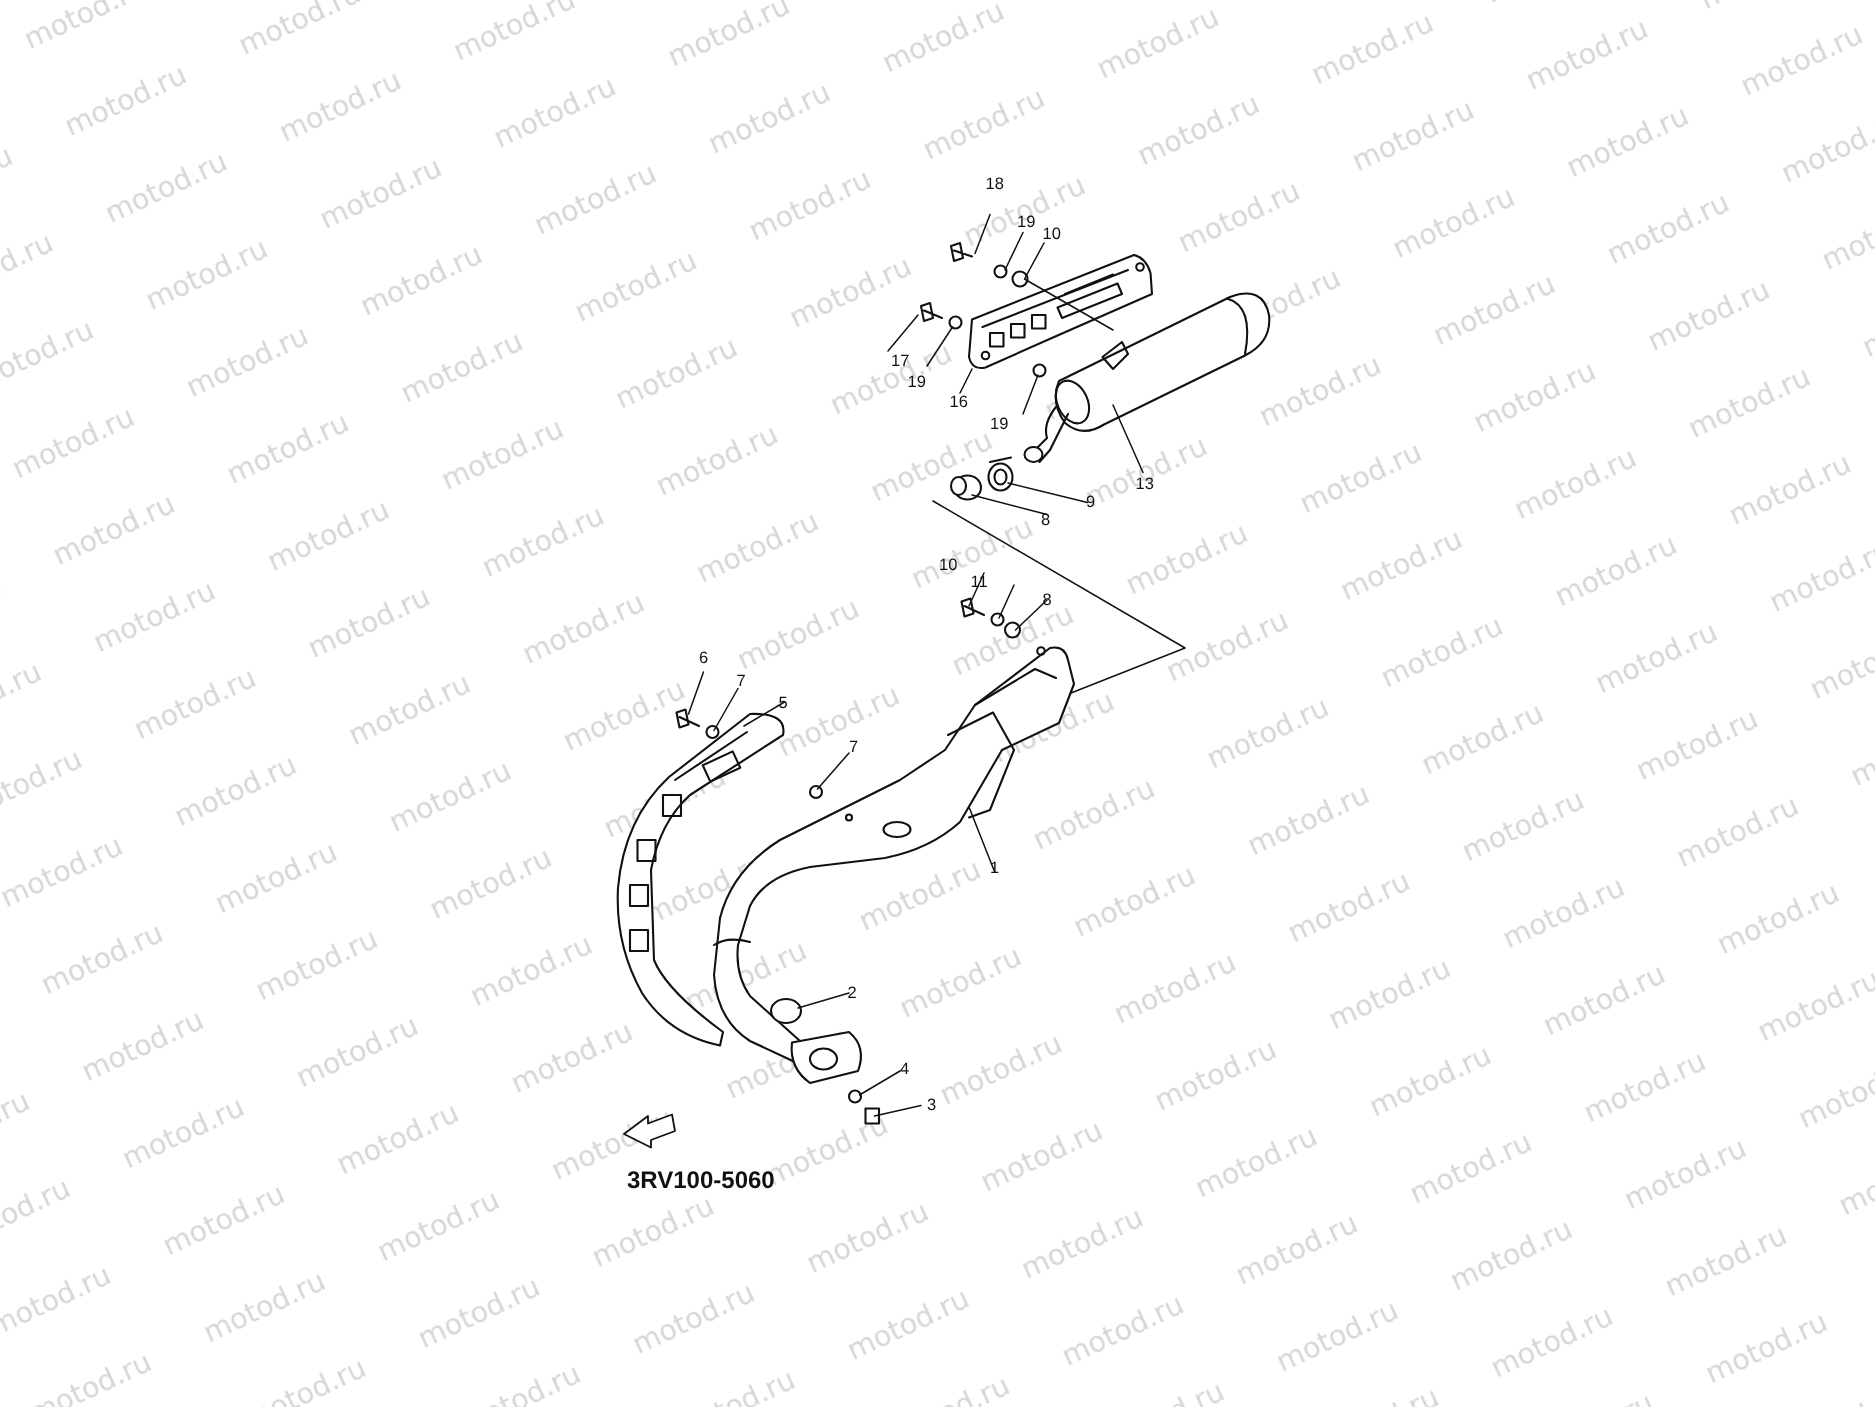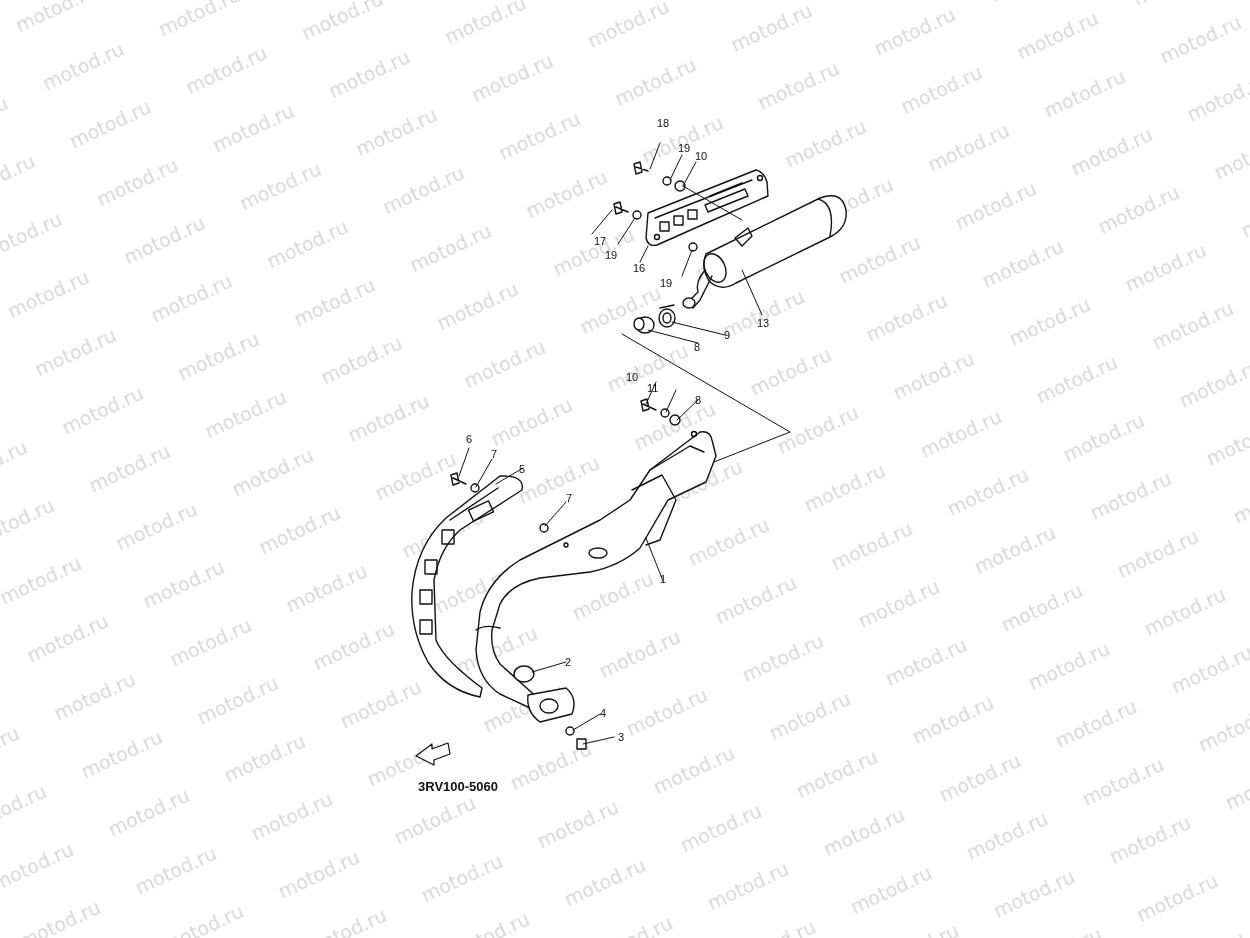--- a/index.html
+++ b/index.html
@@ -1,21 +1,21 @@
 <!DOCTYPE html>
 <html><head>
 <meta charset="utf-8">
 <style>
   html, body { margin:0; padding:0; }
   body { width:1250px; height:938px; background:#ffffff; position:relative; overflow:hidden;
          font-family:"Liberation Sans", sans-serif; }
   #wm { position:absolute; left:0; top:0; width:1250px; height:938px; pointer-events:none; }
   #diagram { position:absolute; left:0; top:0; width:1250px; height:938px; }
   .lbl { position:absolute; font-size:11px; color:#111; font-family:"Liberation Sans", sans-serif; line-height:1; }
-  .code { position:absolute; left:418px; top:779px; font-size:13px; font-weight:bold; color:#111; }
+  .code { position:absolute; left:418px; top:779px; font-size:16px; font-weight:bold; color:#111; }
 </style>
 </head>
 <body>
 
 <svg id="wm" xmlns="http://www.w3.org/2000/svg">
   <defs>
     <pattern id="wmpat" width="128" height="64" patternUnits="userSpaceOnUse" patternTransform="rotate(-25)">
       <text x="4" y="38" font-family="DejaVu Sans, sans-serif" font-size="19" fill="#d6d6d6">motod.ru</text>
     </pattern>
   </defs>

